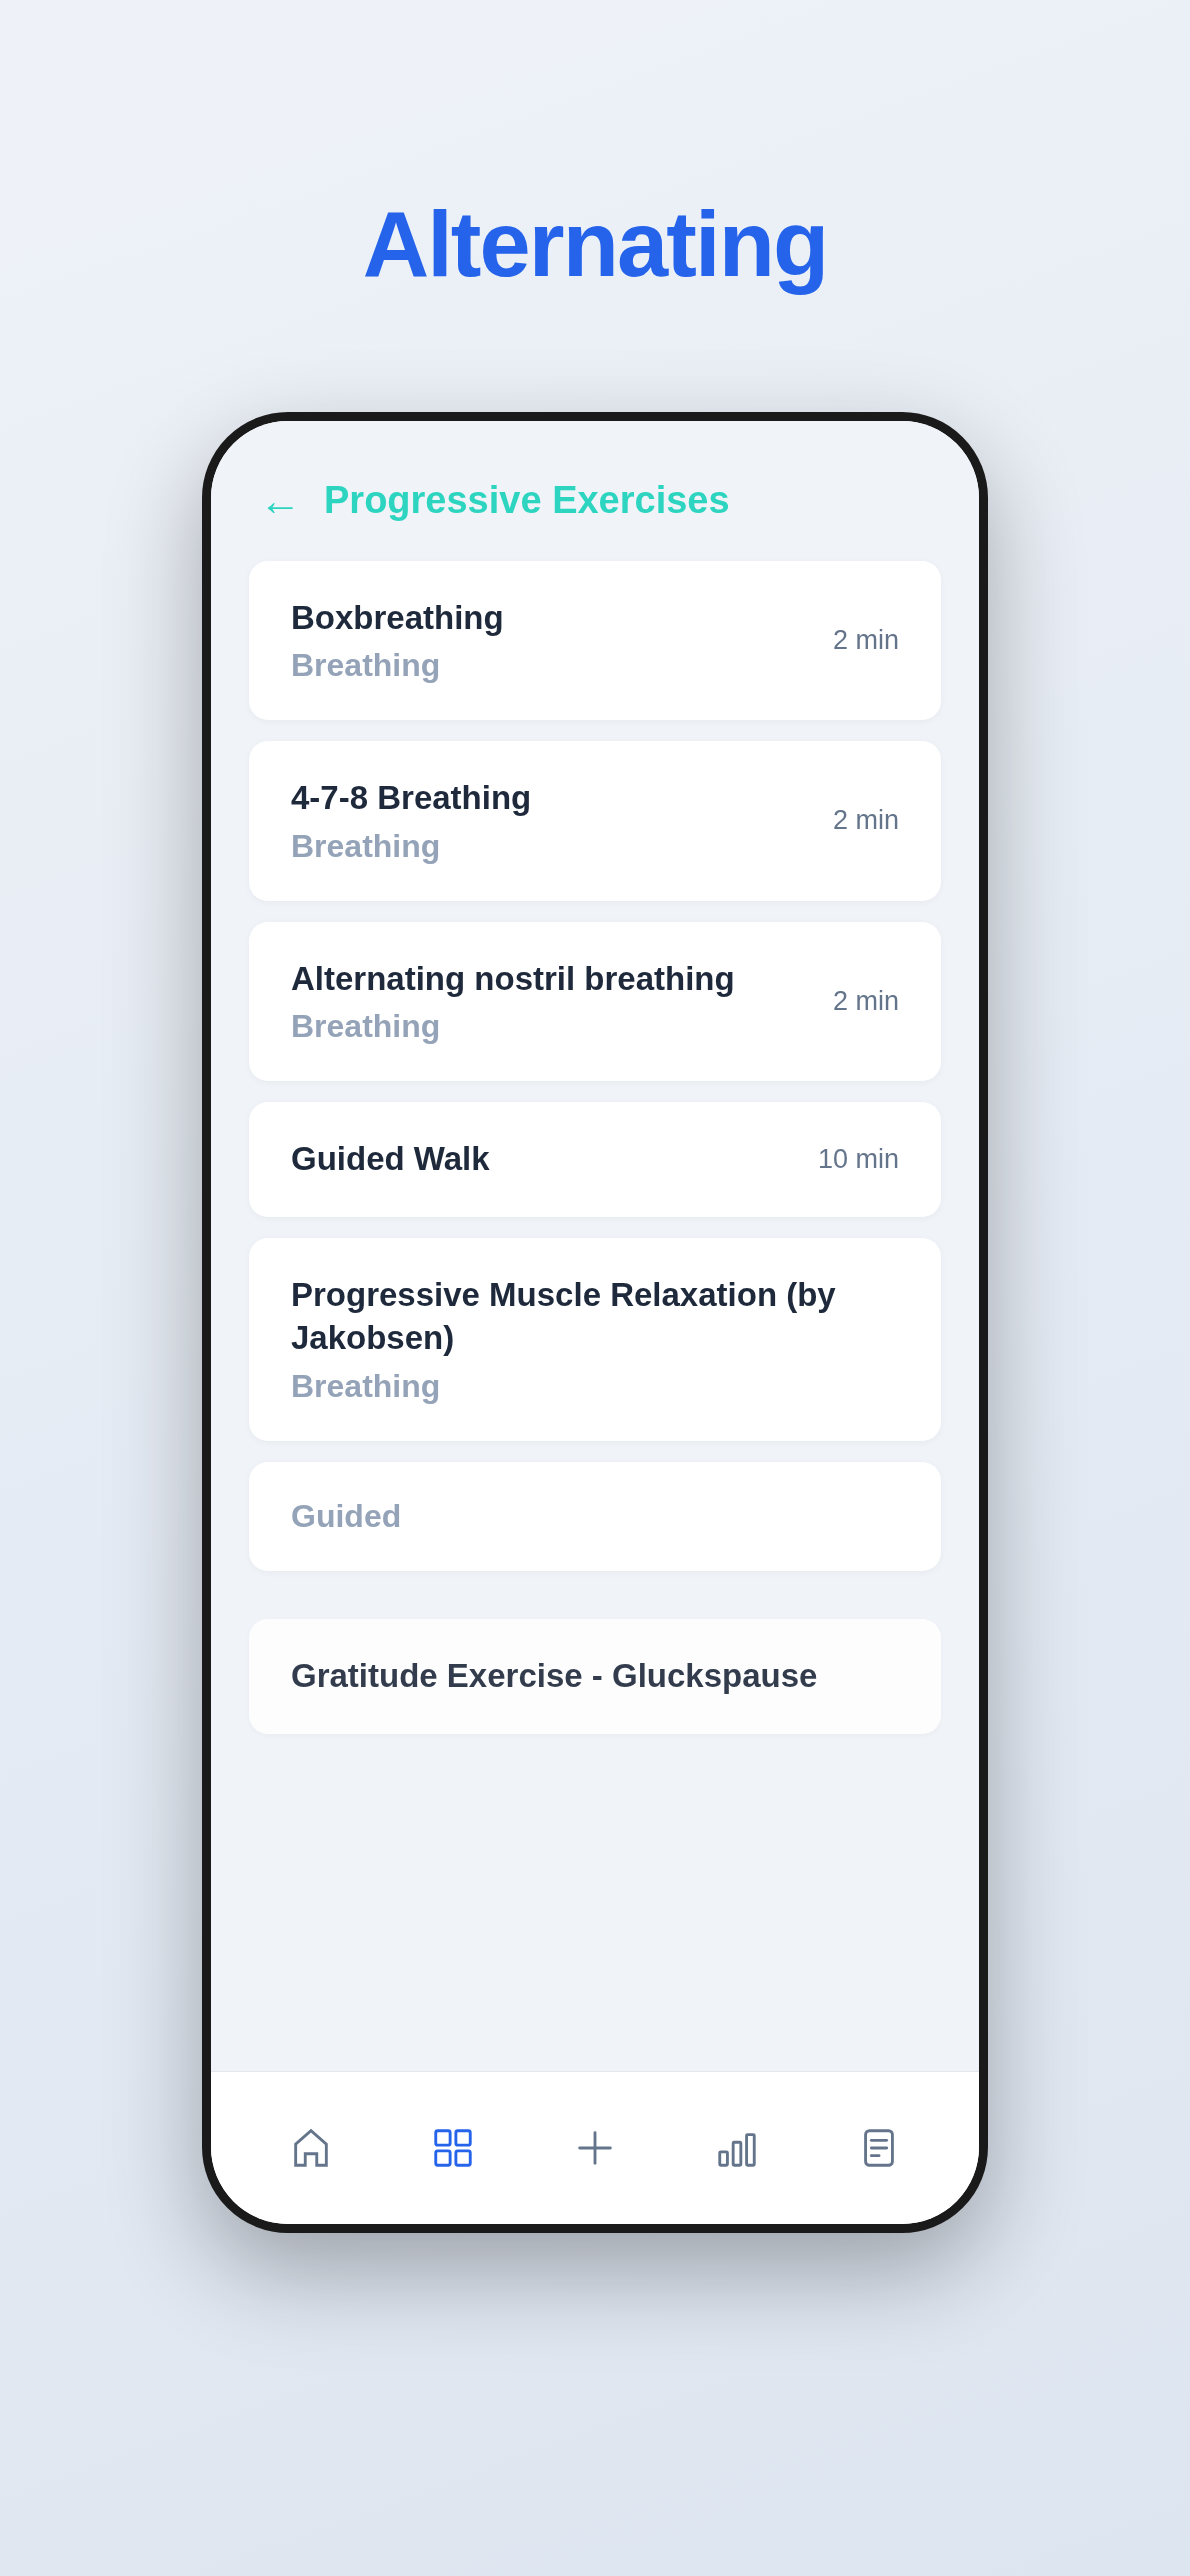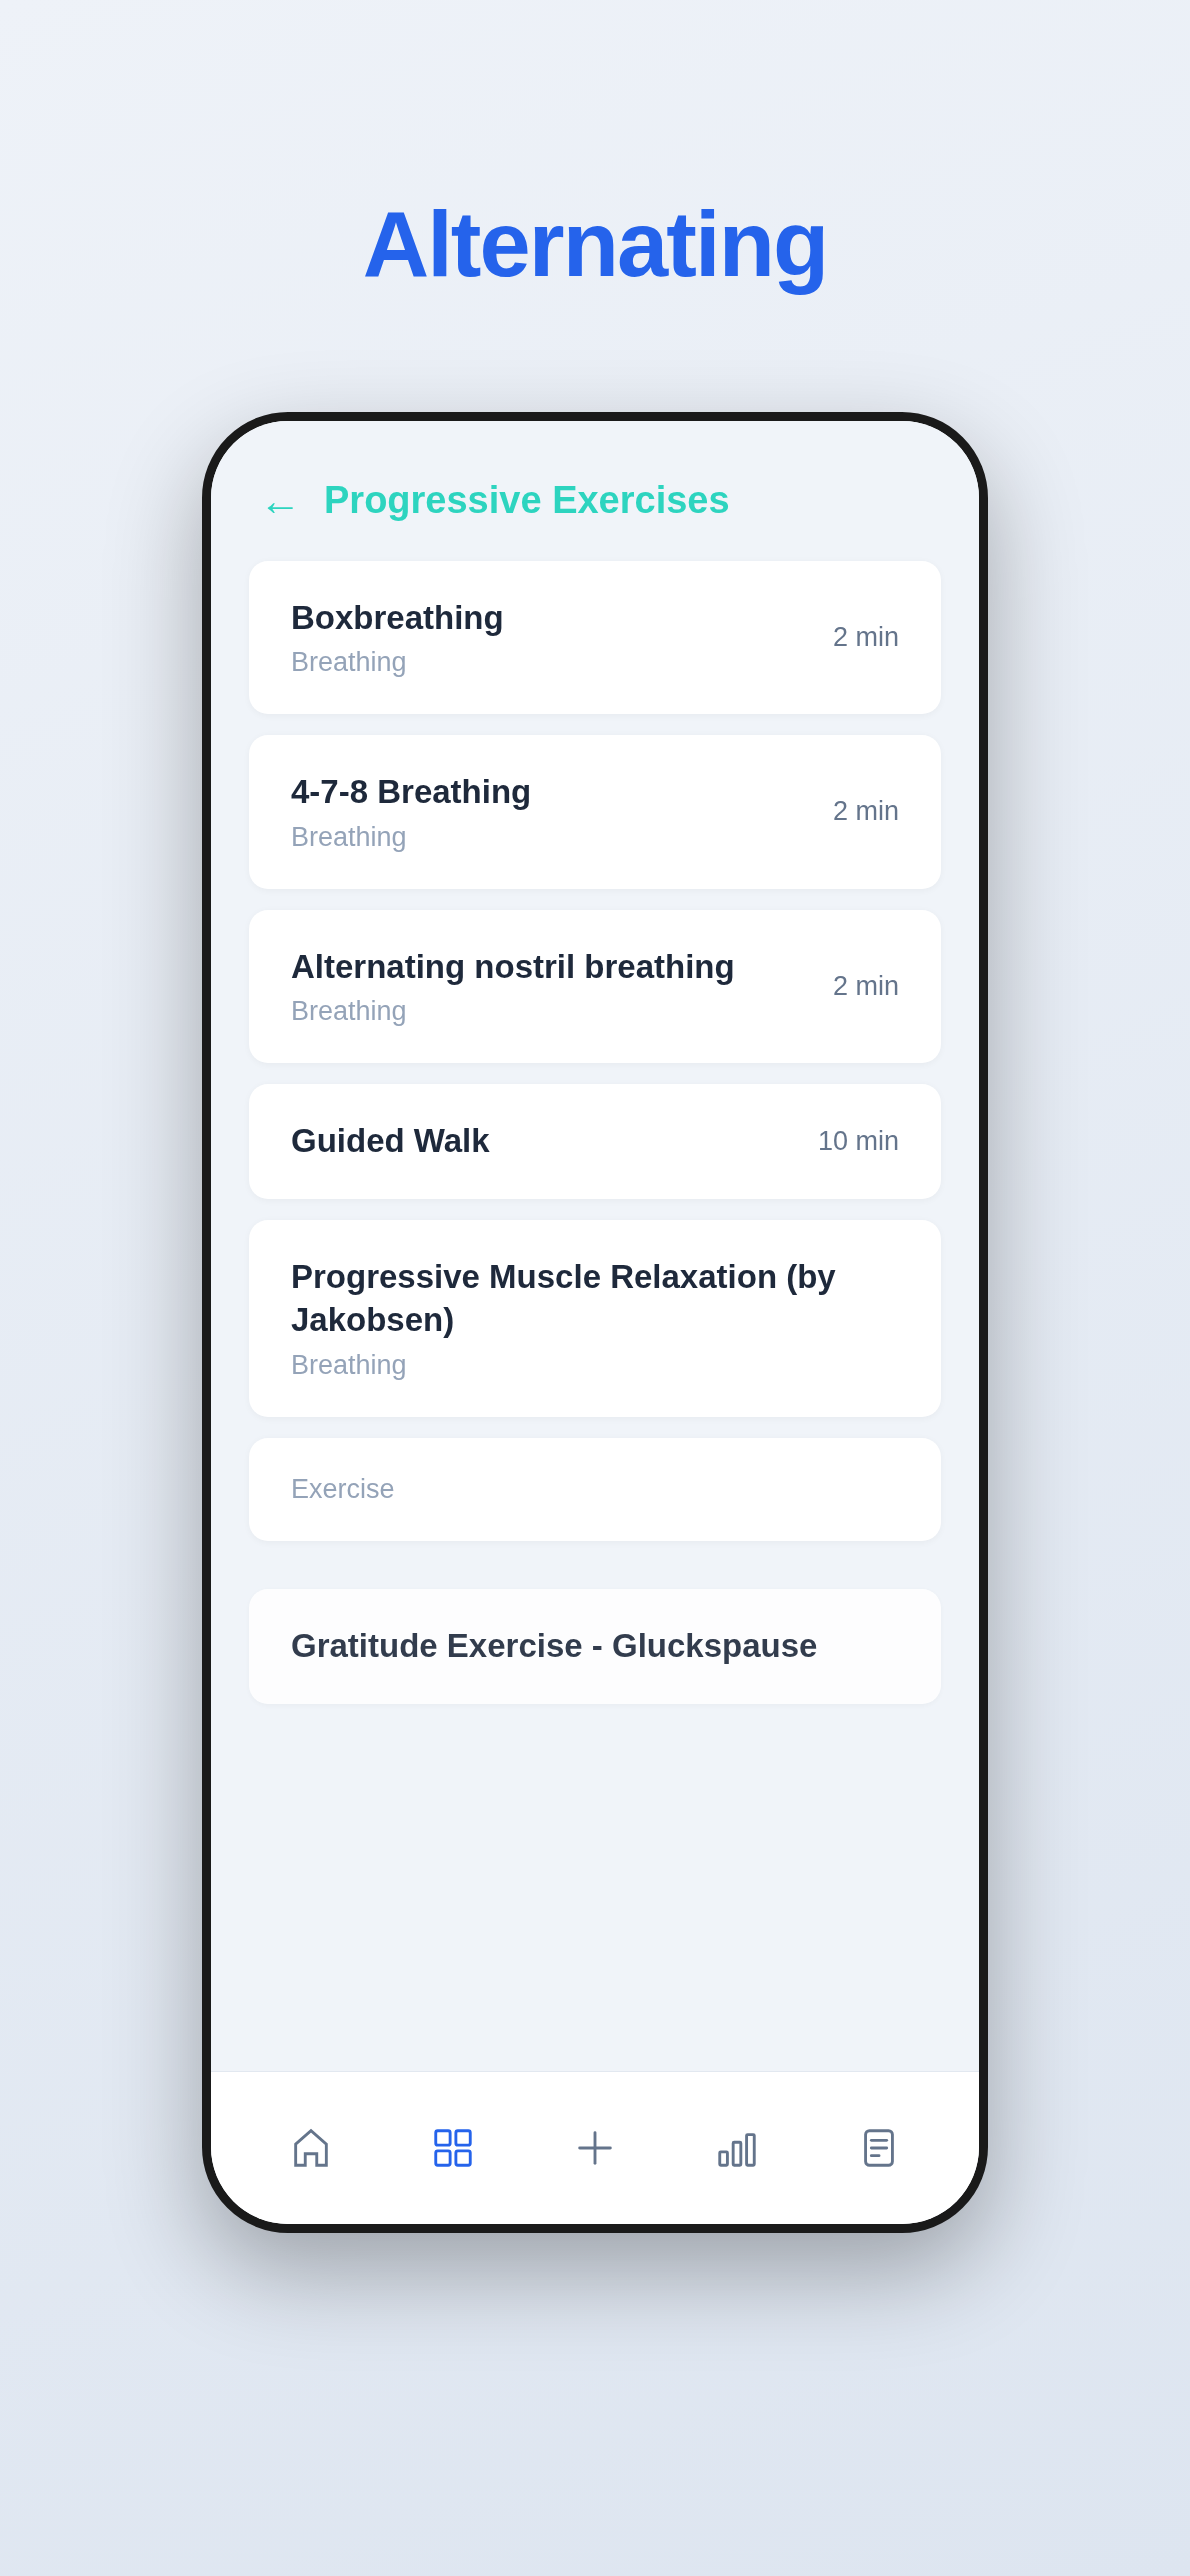--- a/index.html
+++ b/index.html
@@ -97,22 +97,22 @@
     }
 
     .exercise-name {
       font-size: 33px;
       font-weight: 700;
       color: #1e293b;
       line-height: 1.3;
     }
 
     .exercise-category {
-      font-size: 27px;
-      font-weight: 400;
+      font-size: 32px;
+      font-weight: 700;
       color: #94a3b8;
     }
 
     .exercise-duration {
       font-size: 27px;
       font-weight: 400;
       color: #64748b;
       white-space: nowrap;
       margin-left: 19px;
     }
@@ -213,21 +213,21 @@
       <div class="exercise-card">
         <div class="exercise-info">
           <span class="exercise-name">Progressive Muscle Relaxation (by Jakobsen)</span>
           <span class="exercise-category">Breathing</span>
         </div>
         <span class="exercise-duration"></span>
       </div>
 
       <div class="exercise-card">
         <div class="exercise-info">
-          <span class="exercise-category">Exercise</span>
+          <span class="exercise-category">Guided</span>
         </div>
         <span class="exercise-duration"></span>
       </div>
 
       <div class="exercise-card partial">
         <div class="exercise-info">
           <span class="exercise-name">Gratitude Exercise - Gluckspause</span>
         </div>
       </div>
 

